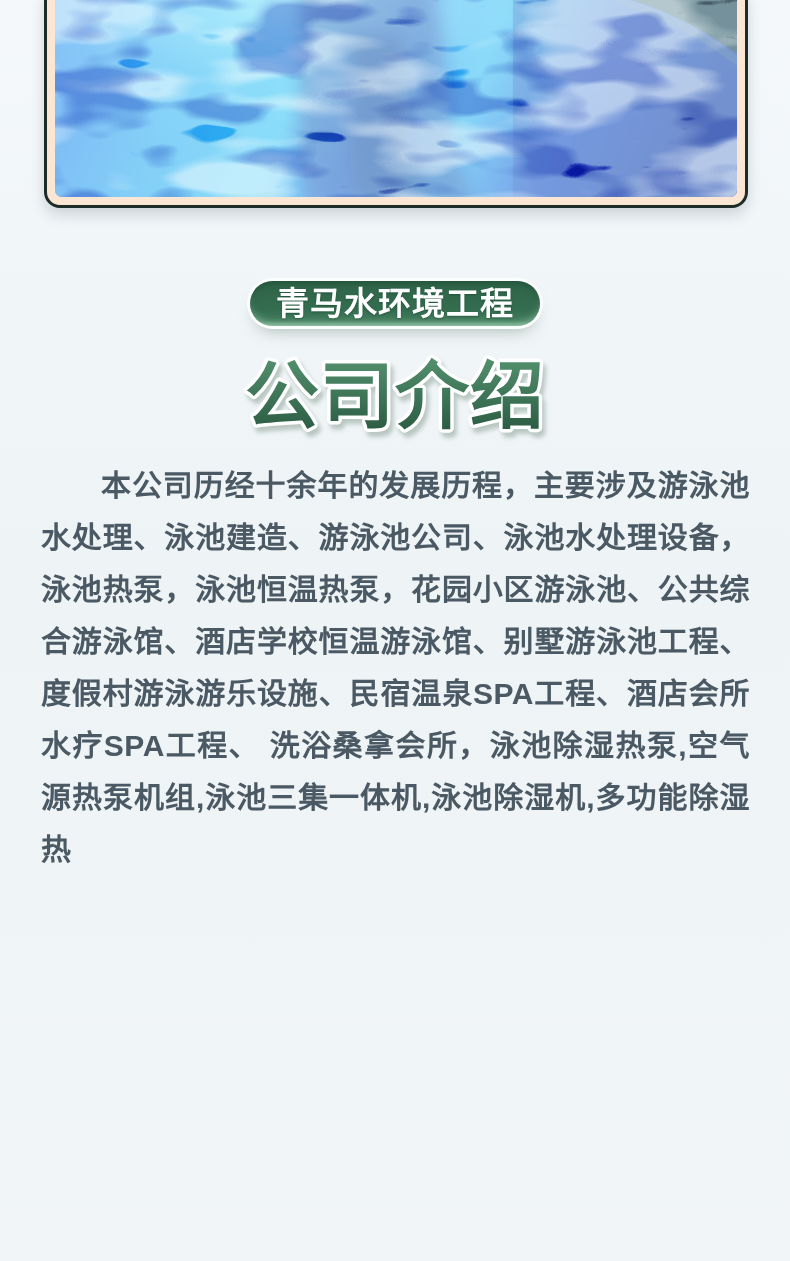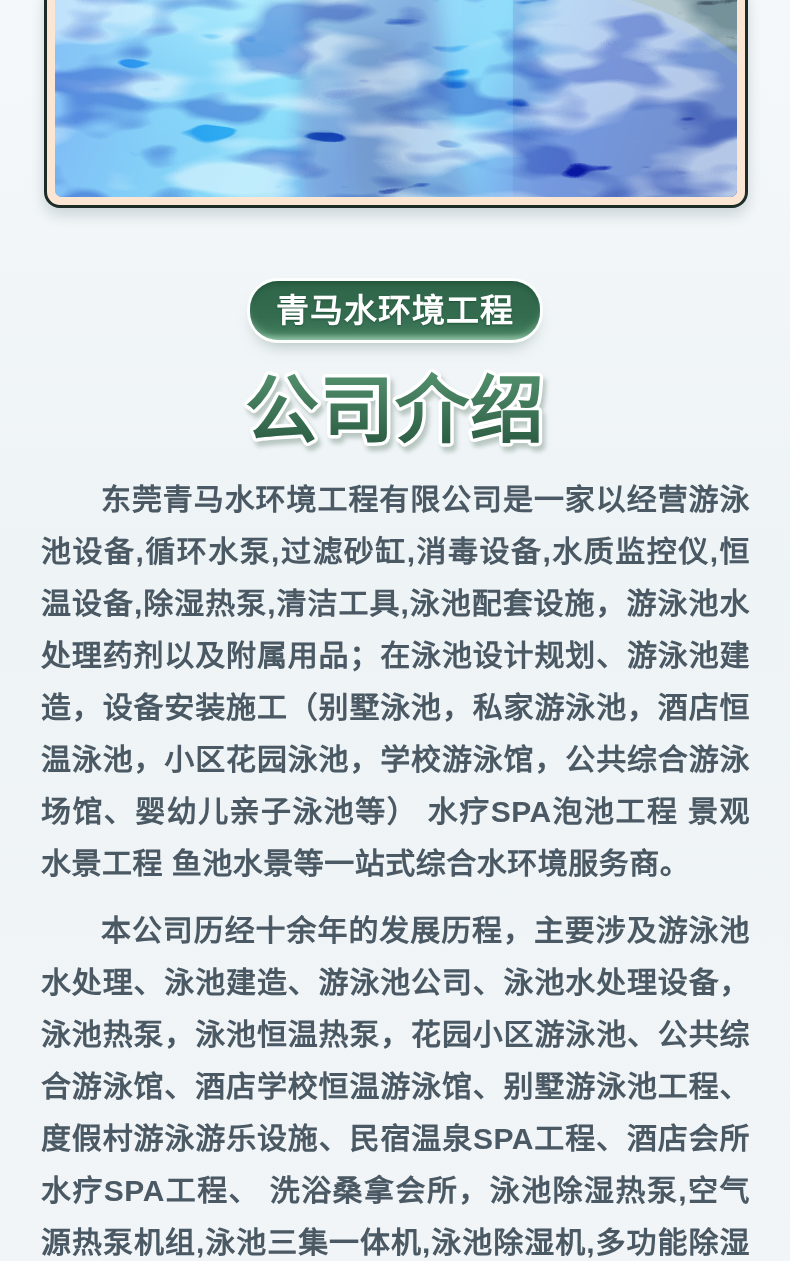--- a/index.html
+++ b/index.html
@@ -32,21 +32,21 @@
     box-shadow:0 7px 14px rgba(55,80,88,.20);
     overflow:hidden;
   }
   .hero-frame .water{
     width:100%;height:100%;display:block;border-radius:7px;overflow:hidden;
   }
 
   
   .badge-row{display:flex;justify-content:center;margin-top:73px;}
   .badge{
-    height:59px;
+    height:45px;
     padding:0 26px;
     display:flex;align-items:center;justify-content:center;
     border-radius:28px;
     background:linear-gradient(180deg,var(--badge_green_top) 0%,#346c50 62%,var(--badge_green_bottom) 88%,#6fa184 100%);
     box-shadow:
       0 0 0 3px #fcfefd,
       0 10px 16px -6px rgba(90,122,106,.5),
       inset 0 -7px 9px -5px rgba(190,240,210,.55),
       inset 0 5px 8px -5px rgba(0,35,18,.45);
   }
@@ -158,15 +158,14 @@
       <linearGradient id="titleGrad" x1="0" y1="0" x2="0" y2="1">
         <stop offset="0" style="stop-color:var(--title_green_top,#55926f)"></stop>
         <stop offset="1" style="stop-color:var(--title_green_bottom,#27573f)"></stop>
       </linearGradient>
     </defs>
     <text x="185" y="74" text-anchor="middle" fill="url(#titleGrad)" stroke="#ffffff" stroke-width="7" paint-order="stroke" stroke-linejoin="round">公司介绍</text>
   </svg>
 </div>
 
 <div class="intro">
-  <p>东莞青马水环境工程有限公司是一家以经营游泳池设备,循环水泵,过滤砂缸,消毒设备,水质监控仪,恒温设备,除湿热泵,清洁工具,泳池配套设施，游泳池水处理药剂以及附属用品；在泳池设计规划、游泳池建造，设备安装施工（别墅泳池，私家游泳池，酒店恒温泳池，小区花园泳池，学校游泳馆，公共综合游泳场馆、婴幼儿亲子泳池等） 水疗SPA泡池工程 景观水景工程 鱼池水景等一站式综合水环境服务商。</p>
   <p>本公司历经十余年的发展历程，主要涉及游泳池水处理、泳池建造、游泳池公司、泳池水处理设备，泳池热泵，泳池恒温热泵，花园小区游泳池、公共综合游泳馆、酒店学校恒温游泳馆、别墅游泳池工程、度假村游泳游乐设施、民宿温泉SPA工程、酒店会所水疗SPA工程、 洗浴桑拿会所，泳池除湿热泵,空气源热泵机组,泳池三集一体机,泳池除湿机,多功能除湿热</p>
 </div>
 
 </body></html>

